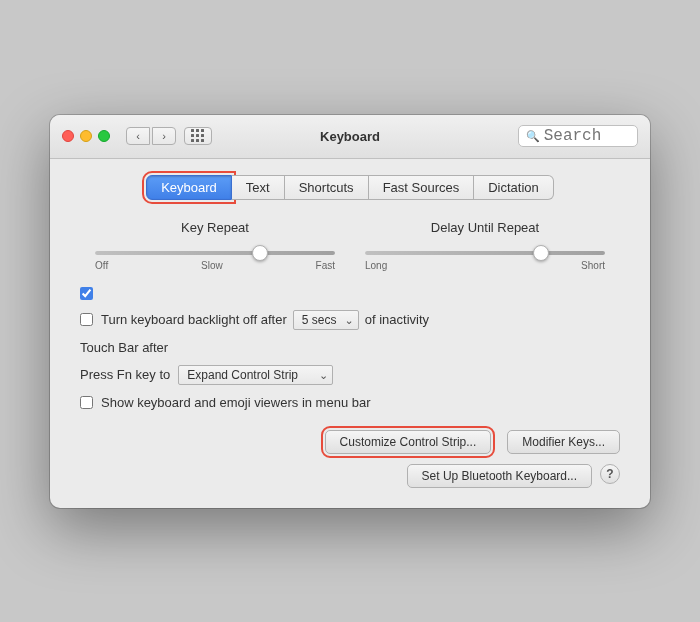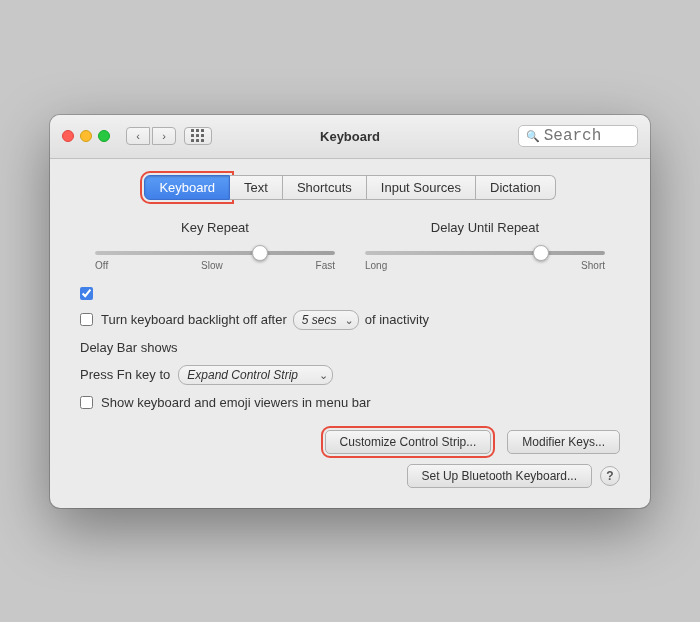--- a/index.html
+++ b/index.html
@@ -212,28 +212,27 @@
       align-items: center;
       margin-bottom: 10px;
       padding-left: 10px;
     }
     .row-label { font-size: 13px; color: #333; margin-right: 8px; white-space: nowrap; }
     .macos-select {
       appearance: none;
       -webkit-appearance: none;
       background: linear-gradient(to bottom, #f5f5f5, #e8e8e8);
       border: 1px solid #b0b0b0;
-      border-radius: 9px;
+      border-radius: 2px;
       padding: 2px 20px 2px 8px;
       font-size: 12px;
       color: #333;
       cursor: pointer;
       position: relative;
       outline: none;
-      font-style: italic;
     }
     .select-wrapper {
       position: relative;
       display: inline-block;
     }
     .select-wrapper::after {
       content: '⌄';
       position: absolute;
       right: 5px;
       top: 50%;
@@ -266,21 +265,21 @@
       white-space: nowrap;
     }
     .mac-button.highlighted {
       outline: 2px solid #e74c3c;
       outline-offset: 2px;
     }
 
     .bottom-row {
       display: flex;
       justify-content: flex-end;
-      align-items: center;
+      align-items: flex-start;
       margin-top: 10px;
       padding: 0 10px;
       gap: 8px;
     }
     .help-btn {
       width: 20px;
       height: 20px;
       border-radius: 50%;
       background: linear-gradient(to bottom, #f5f5f5, #e0e0e0);
       border: 1px solid #b0b0b0;
@@ -327,21 +326,21 @@
       <input type="text" placeholder="Search" style="">
     </div>
   </div>
 
   <div class="content">
 
     <div class="tab-bar">
       <div class="tab active tab-highlight">Keyboard</div>
       <div class="tab">Text</div>
       <div class="tab">Shortcuts</div>
-      <div class="tab">Input Sources</div>
+      <div class="tab">Fast Sources</div>
       <div class="tab">Dictation</div>
     </div>
 
     <div class="sliders-row">
       <div class="slider-group">
         <div class="slider-label">Key Repeat</div>
         <input type="range" min="0" max="100" value="70" style="">
         <div class="slider-ticks">
           <span>Off</span>
           <span>Slow</span>
@@ -369,21 +368,21 @@
         <select class="macos-select">
           <option>5 secs</option>
           <option>1 min</option>
           <option>5 mins</option>
         </select>
       </div>
       <span class="inline-text">of inactivity</span>
     </div>
 
     <div class="row-with-dropdown">
-      <span class="row-label">Delay Bar shows</span>
+      <span class="row-label">Touch Bar after</span>
     </div>
 
     <div class="row-with-dropdown">
       <span class="row-label">Press Fn key to</span>
       <div class="select-wrapper">
         <select class="macos-select">
           <option>Expand Control Strip</option>
           <option>Show F1, F2, etc. Keys</option>
           <option>Start Dictation</option>
           <option>Do Nothing</option>

